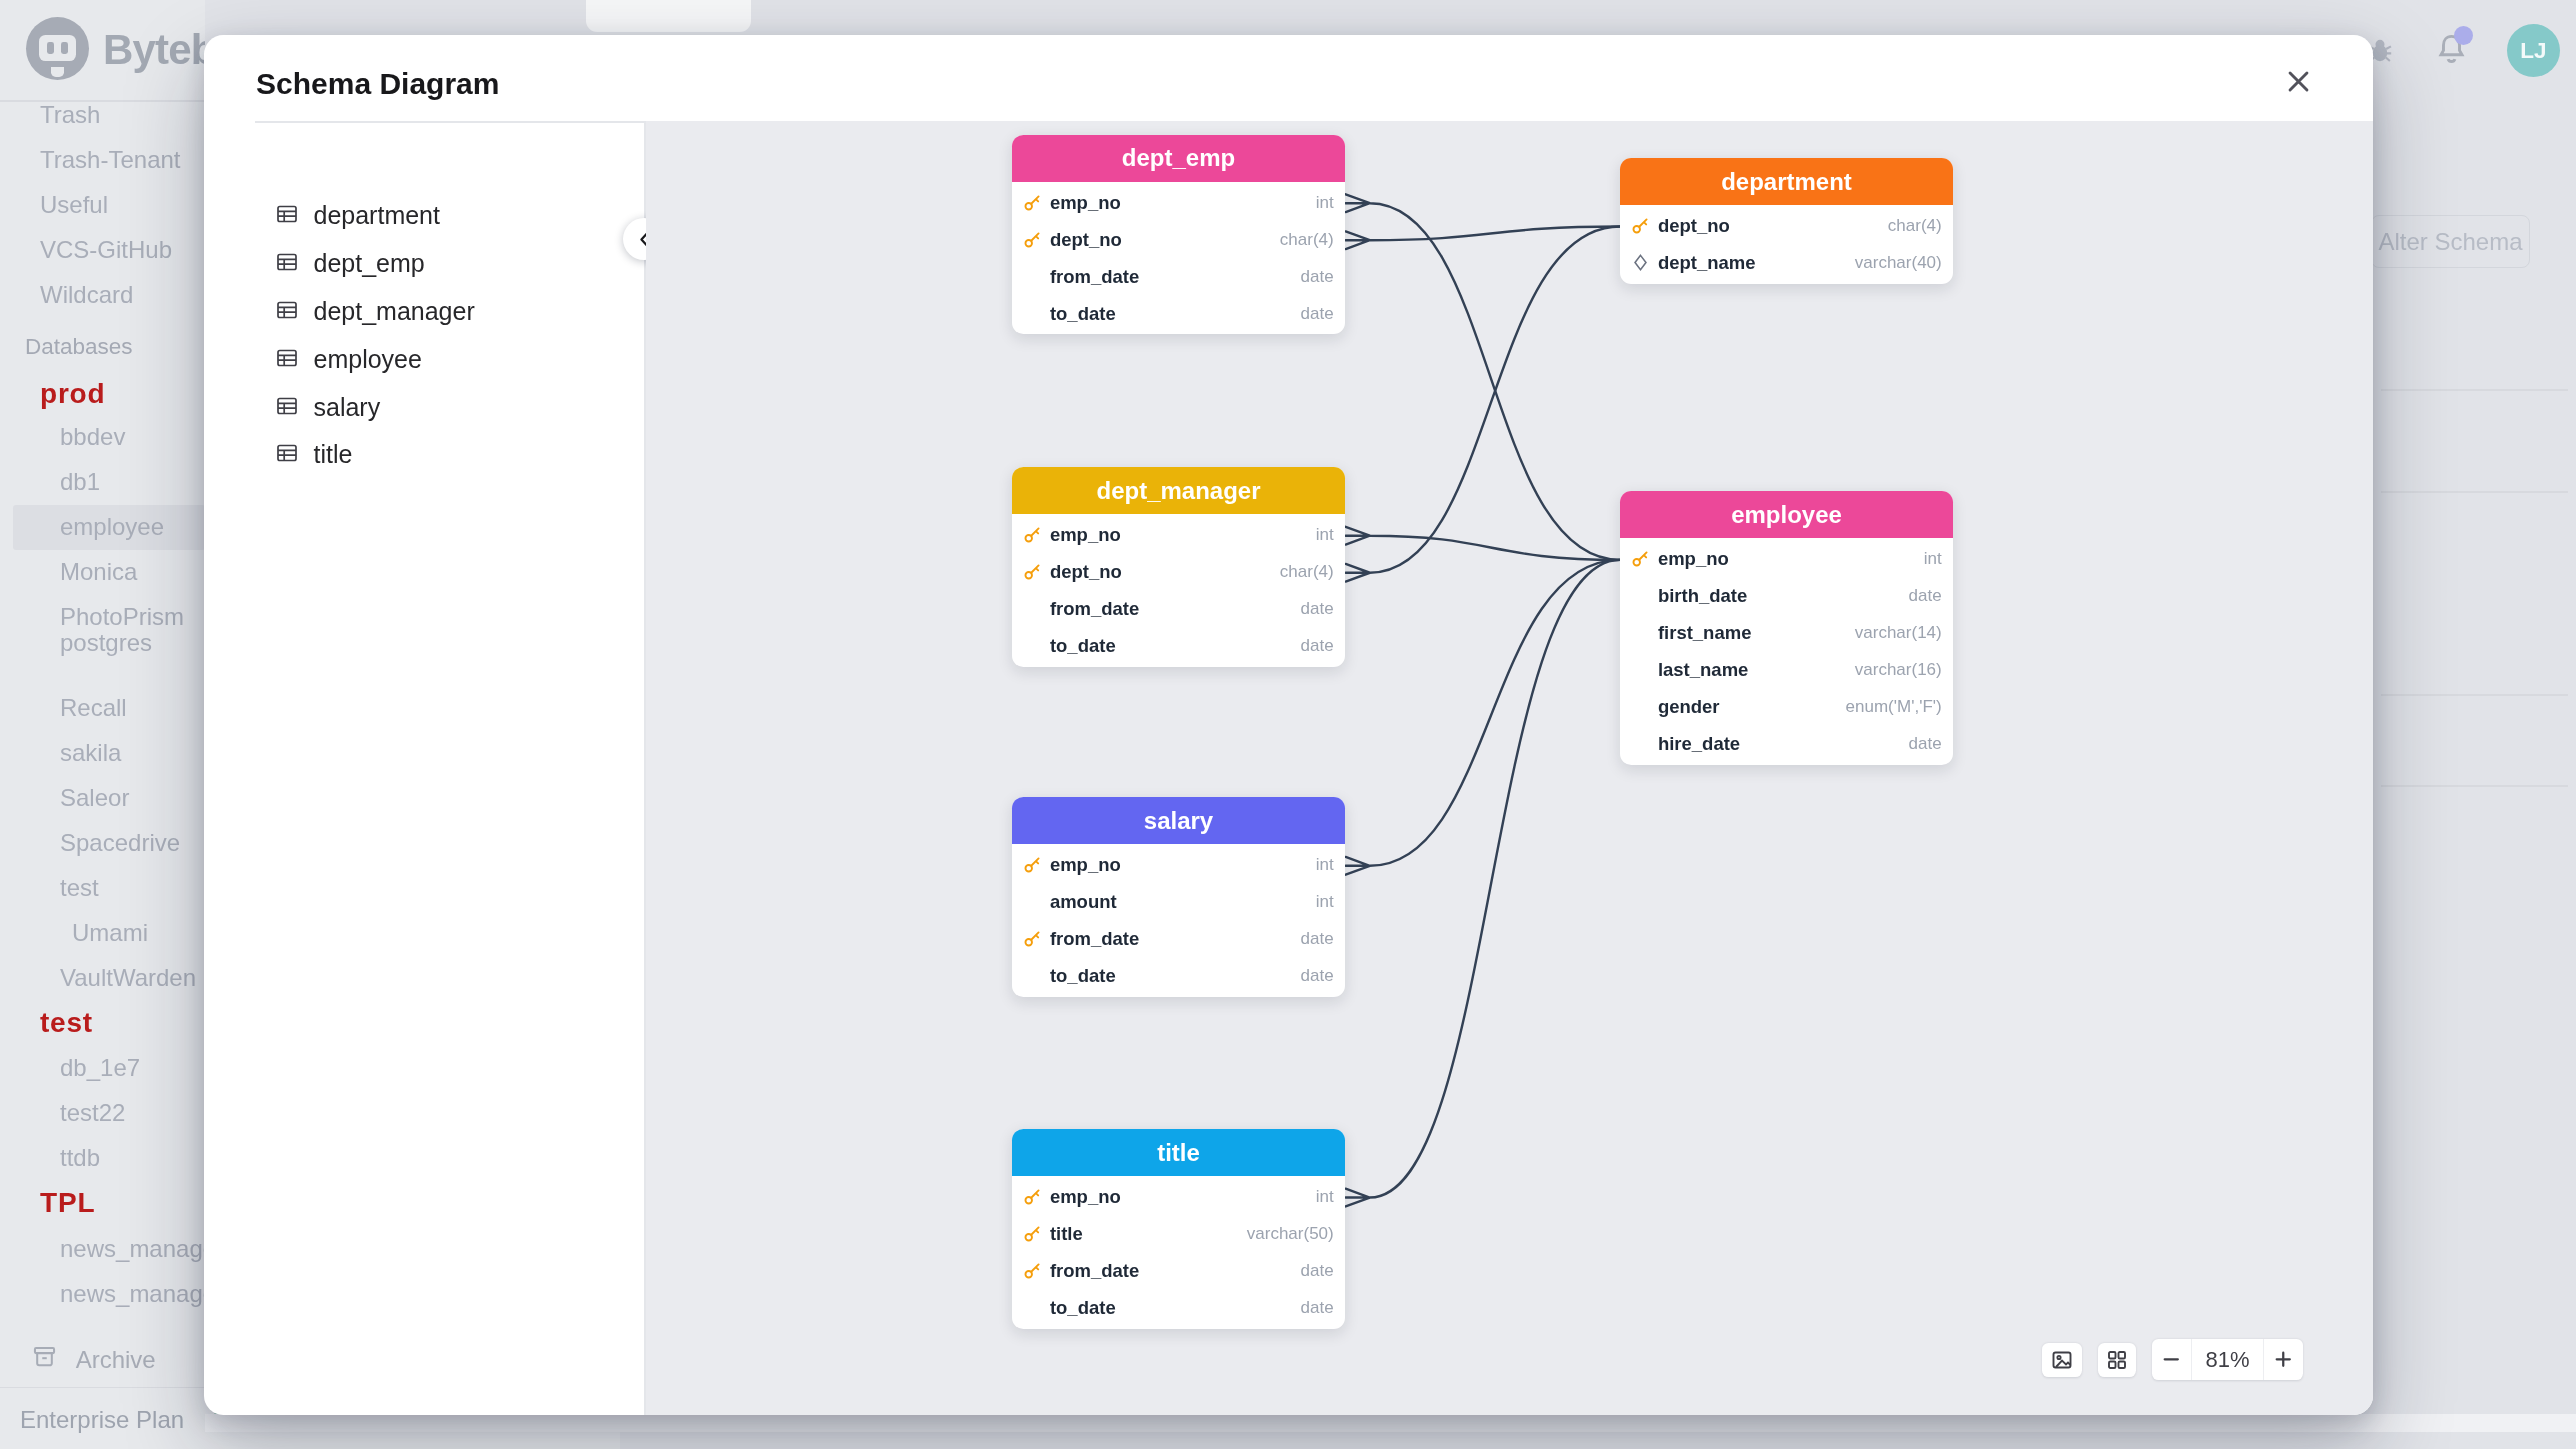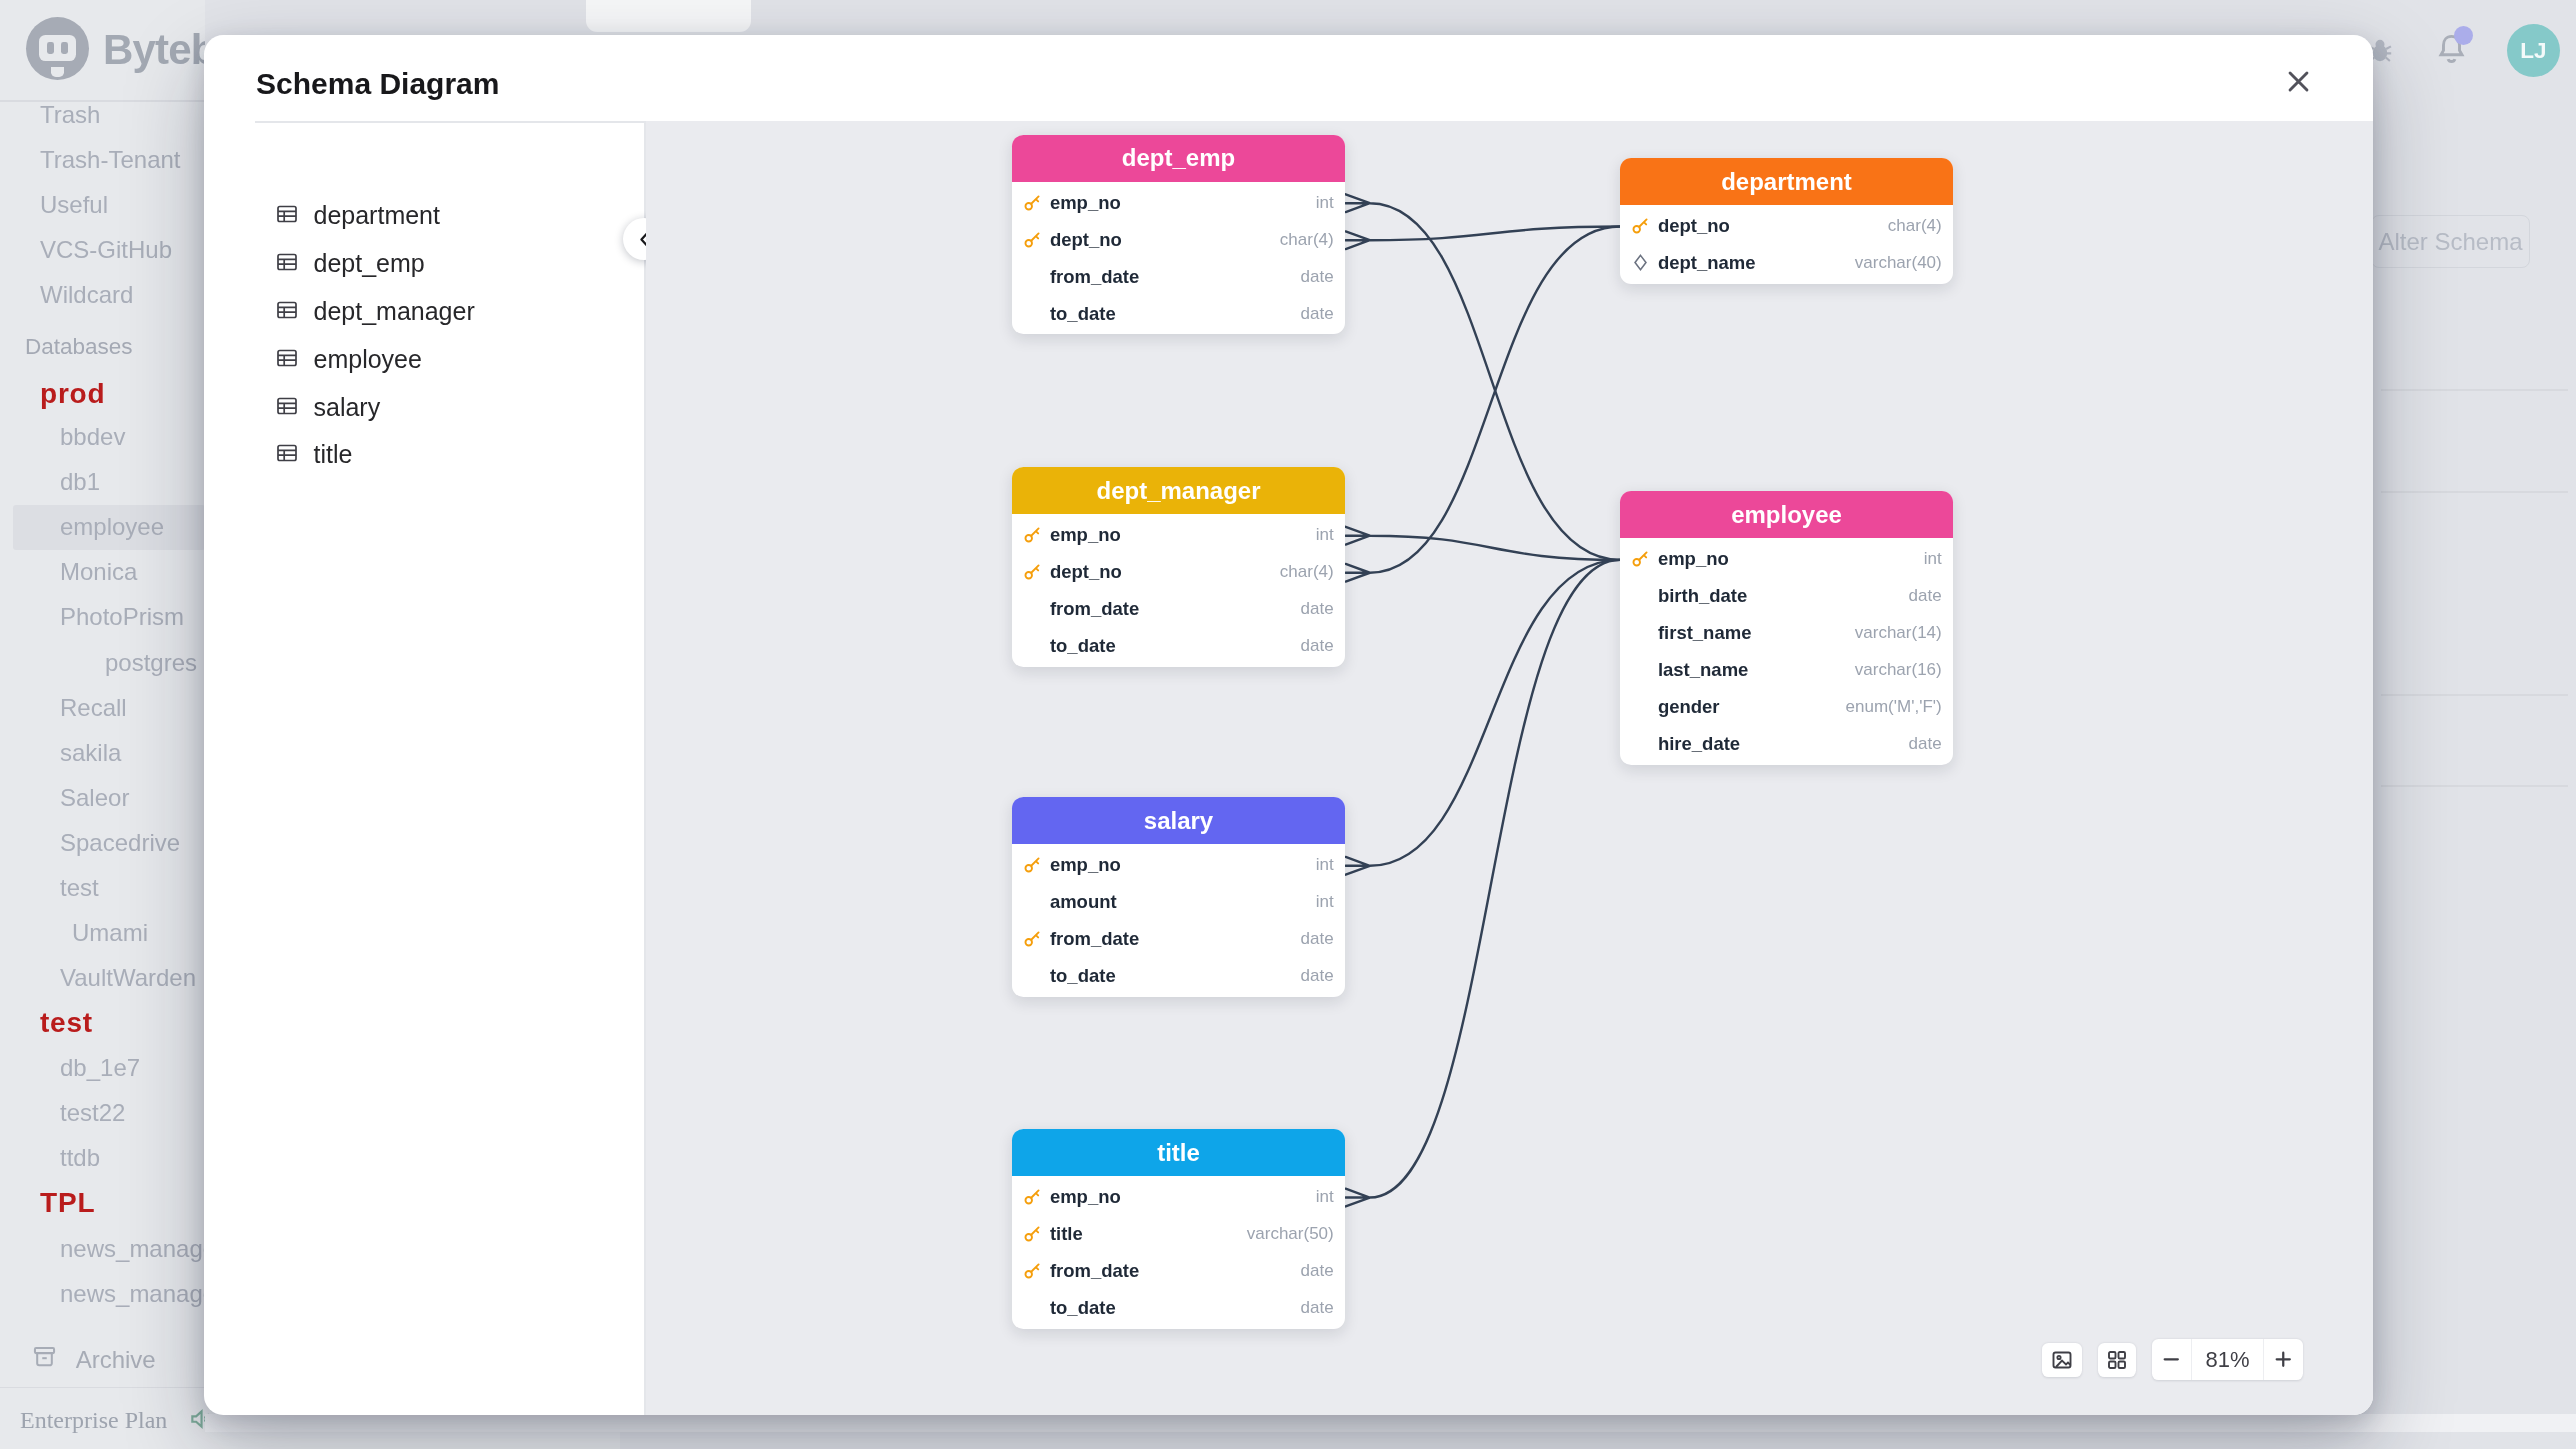--- a/index.html
+++ b/index.html
@@ -24,21 +24,21 @@
   #avatar { width:53px; height:53px; border-radius:50%; background:#85C9C9; color:#F4FAFA; font-size:22.5px; font-weight:700; display:flex; align-items:center; justify-content:center; }
   #bell-wrap { position:relative; }
   #bell-dot { position:absolute; right:-3.2px; top:-4.8px; width:19.3px; height:19.3px; border-radius:50%; background:#ABADEA; }
   #alter-btn { position:absolute; left:2371px; top:215px; width:159px; height:53px; border:1.6px solid #D3D6DC; border-radius:8px; color:#B7BCC6; font-size:24px; display:flex; align-items:center; justify-content:center; background:transparent; }
   .bg-line { position:absolute; left:2381px; width:187px; height:1.6px; background:#D7D9DE; }
   #top-tab { position:absolute; left:586px; top:0; width:165px; height:32px; background:rgba(255,255,255,.7); border-radius:0 0 11.3px 11.3px; }
   #bottom-white { position:absolute; left:205px; top:1414px; width:2371px; height:17.7px; background:#F0F1F4; }
   #bottom-sql { position:absolute; left:620px; top:1432px; width:1956px; height:17px; background:#D5D7DC; overflow:hidden; }
   #sql-text { position:absolute; left:378px; top:3.2px; font-size:22.5px; color:#9EA3AD; white-space:nowrap; }
   #bottom-left-bar { position:absolute; left:0; top:1387px; width:620px; height:62px; background:#E7E9EC; border-top:1.6px solid #D9DBE0; }
-  #plan-row { position:absolute; left:20px; top:17.7px; display:flex; align-items:center; gap:21px;font-family:Liberation Serif, serif; }
+  #plan-row { position:absolute; left:20px; top:17.7px; display:flex; align-items:center; gap:21px; }
   #plan-label { font-size:24px; color:#9EA4AF; }
   #env-label { font-size:21px; color:#A9BFB2; }
   #archive-row { position:absolute; left:31px; top:1343px; display:flex; align-items:center; gap:17.7px; color:#A7ACB6; font-size:24px; }
 
   
   #modal { position:absolute; left:204px; top:35px; width:2169px; height:1380px; background:#FFFFFF; border-radius:19.3px; box-shadow:0 32px 81px rgba(15,23,42,.28), 0 8px 24px rgba(15,23,42,.18); }
   #modal-title { position:absolute; left:52px; top:32px; font-size:30px; font-weight:600; color:#18181B; }
   #close-btn { position:absolute; left:2075px; top:26.6px; width:39px; height:39px; display:flex; align-items:center; justify-content:center; cursor:pointer; }
   #panel-top-line { position:absolute; left:51px; top:86px; width:390px; height:1.6px; background:#E4E6EA; }
   #panel-divider { position:absolute; left:440px; top:86px; width:1.6px; height:1294px; background:#E4E6EA; }
@@ -89,21 +89,21 @@
         <div class="side-row item" style="top: 250px; left: 40px;">VCS-GitHub</div>
         <div class="side-row item" style="top: 295px; left: 40px;">Wildcard</div>
         <div class="side-row section" style="top: 347px; left: 25px;">Databases</div>
         <div class="side-row group" style="top: 394px; left: 40px;">prod</div>
         <div class="side-row sub" style="top: 437px; left: 60px;">bbdev</div>
         <div class="side-row sub" style="top: 482px; left: 60px;">db1</div>
         <div class="abs selected-bg" style="left: 13px; top: 505px; width: 192px; height: 45px; background: rgb(220, 222, 227); border-radius: 3.2px;"></div>
         <div class="side-row sub" style="top: 527px; left: 60px;">employee</div>
         <div class="side-row sub" style="top: 572px; left: 60px;">Monica</div>
         <div class="side-row sub" style="top: 617px; left: 60px;">PhotoPrism</div>
-        <div class="side-row sub" style="top: 663px; left: 60px; margin-left: 45px;">postgres</div>
+        <div class="side-row sub" style="top: 643px; left: 60px;">postgres</div>
         <div class="side-row sub" style="top: 708px; left: 60px;">Recall</div>
         <div class="side-row sub" style="top: 753px; left: 60px;">sakila</div>
         <div class="side-row sub" style="top: 798px; left: 60px;">Saleor</div>
         <div class="side-row sub" style="top: 843px; left: 60px;">Spacedrive</div>
         <div class="side-row sub" style="top: 888px; left: 60px;">test</div>
         <div class="side-row sub" style="top: 933px; left: 72px;">Umami</div>
         <div class="side-row sub" style="top: 978px; left: 60px;">VaultWarden</div>
         <div class="side-row group" style="top: 1023px; left: 40px;">test</div>
         <div class="side-row sub" style="top: 1068px; left: 60px;">db_1e7</div>
         <div class="side-row sub" style="top: 1113px; left: 60px;">test22</div>

